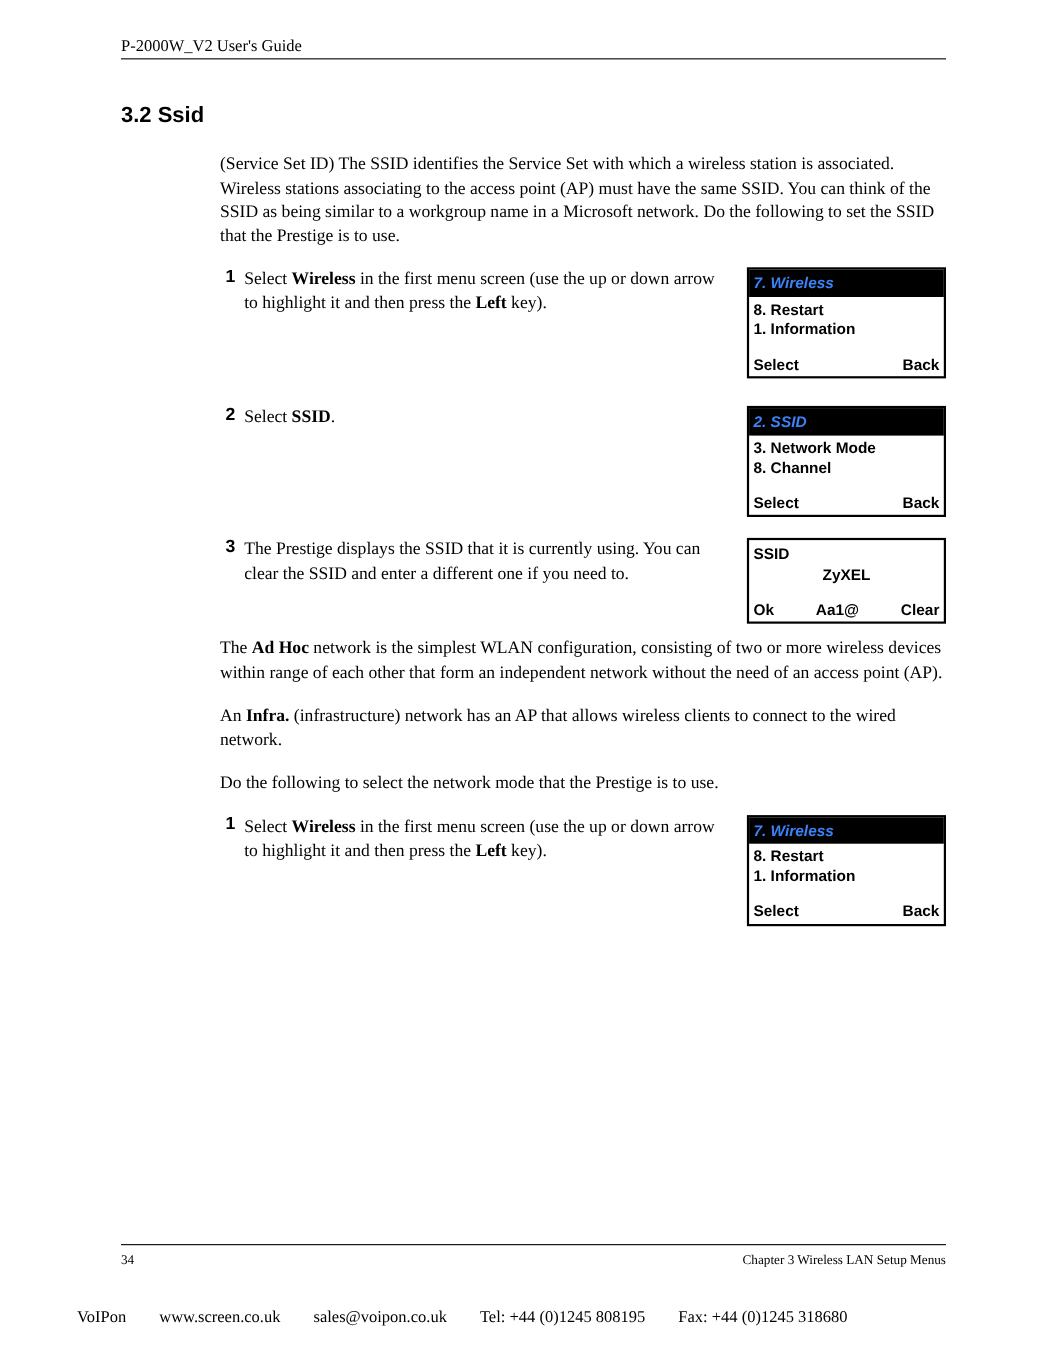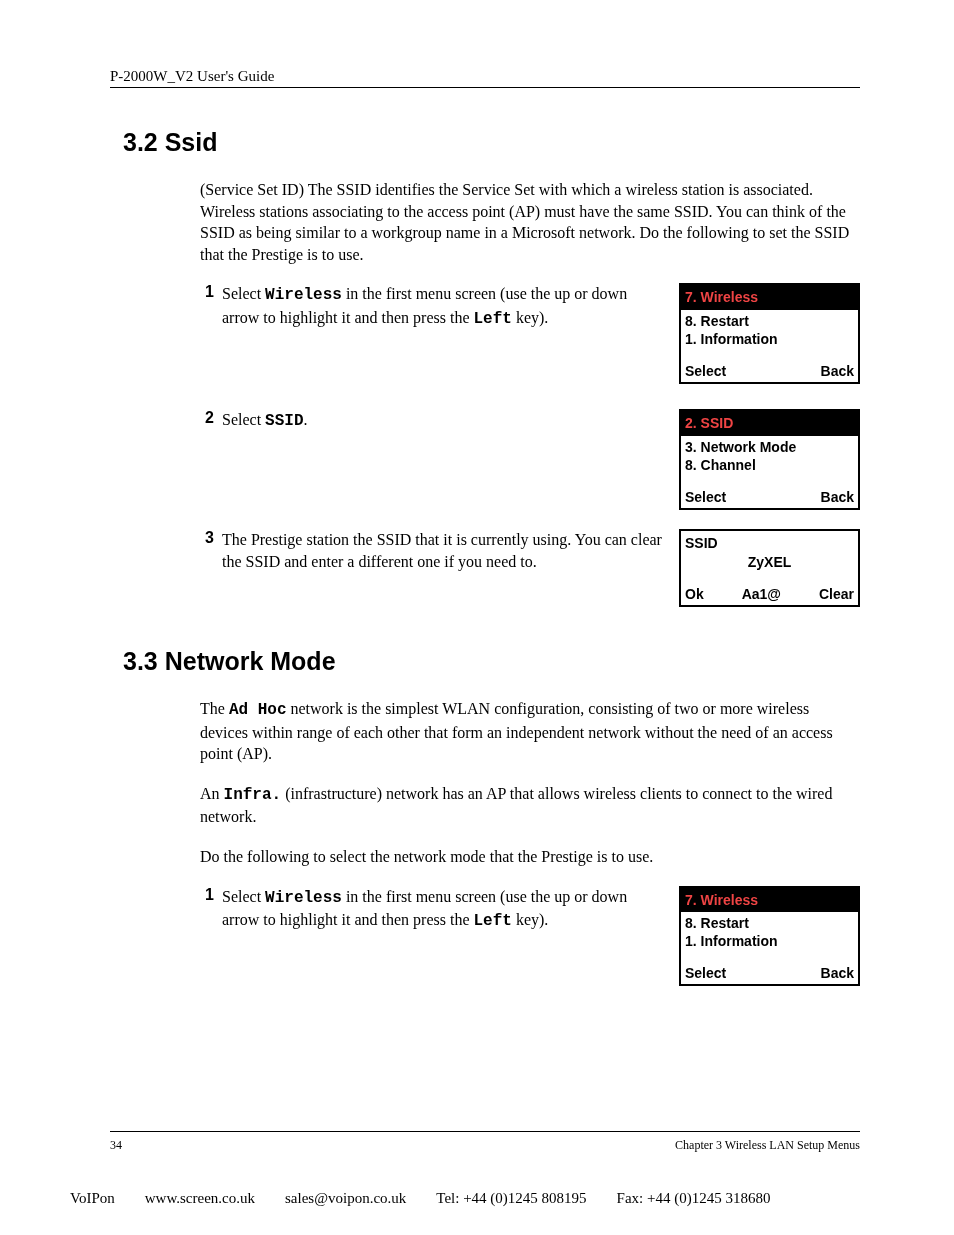--- a/index.html
+++ b/index.html
@@ -8,33 +8,33 @@
     font-family: "Times New Roman", Times, serif;
     font-size: 16px;
     color: #000;
     background: #fff;
   }
   .page {
     width: 954px;
     height: 1235px;
     position: relative;
     box-sizing: border-box;
-    padding: 68px 94px 0 110px;
+    padding: 34px 94px 0 110px;
   }
   .running-head {
     font-size: 15px;
     padding-bottom: 2px;
     border-bottom: 1.5px solid #000;
     margin-bottom: 40px;
   }
   h2.section {
     font-family: Arial, Helvetica, sans-serif;
     font-weight: bold;
-    font-size: 25px;
-    margin: 0 0 22px 13px;
+    font-size: 20px;
+    margin: 0 0 22px 0;
   }
   .body-text {
     margin: 0 0 18px 90px;
     line-height: 1.35;
   }
   .steps-area {
     margin-left: 90px;
     position: relative;
   }
   .step-row {
@@ -64,22 +64,23 @@
     border: 2.5px solid #000;
     font-family: Arial, Helvetica, sans-serif;
     font-weight: bold;
     font-size: 14px;
     line-height: 1.3;
     box-sizing: border-box;
     flex-shrink: 0;
   }
   .lcd-top {
     background: #000;
-    color: #ef4444;
+    color: #3b82f6;
     padding: 3px 4px 3px 4px;
+    font-style: italic;
   }
   .lcd-body {
     padding: 2px 4px 2px 4px;
   }
   .lcd-gap { height: 14px; }
   .lcd-row {
     display: flex;
     justify-content: space-between;
   }
   .lcd-row3 {
@@ -98,21 +99,21 @@
     font-size: 12px;
   }
   .bottom-line {
     position: absolute;
     left: 70px; right: 44px;
     bottom: 28px;
     font-size: 15px;
     display: flex;
     gap: 30px;
   }
-  b { font-weight: bold; font-family: Liberation Mono, monospace; }
+  b { font-weight: bold; }
 </style>
 </head>
 <body>
 
 <div class="page">
 
   <div class="running-head">P-2000W_V2 User's Guide</div>
 
   <h2 class="section">3.2  Ssid</h2>
 
@@ -158,39 +159,38 @@
             <span>Select</span>
             <span>Back</span>
           </div>
         </div>
       </div>
     </div>
 
     <div class="step-row" style="margin-top:-4px;">
       <div class="step-col-text">
         <div class="step-num">3</div>
-        <div class="step-text">The Prestige station the SSID that it is currently using. You can clear the SSID and enter a different one if you need to.</div>
+        <div class="step-text">The Prestige displays the SSID that it is currently using. You can clear the SSID and enter a different one if you need to.</div>
       </div>
       <div class="lcd">
         <div class="lcd-body" style="padding-top:3px;">
           <div>SSID</div>
           <div class="lcd-center">ZyXEL</div>
           <div class="lcd-gap"></div>
           <div class="lcd-row3">
             <span>Ok</span>
             <span>Aa1@</span>
             <span>Clear</span>
           </div>
         </div>
       </div>
     </div>
 
   </div>
 
-  <h2 class="section" style="margin-top:40px;">3.3  Network Mode</h2>
 
   <p class="body-text">
     <span>The </span><b>Ad Hoc</b><span> network is the simplest WLAN configuration, consisting of two or more wireless devices within range of each other that form an independent network without the need of an access point (AP).</span>
   </p>
 
   <p class="body-text">
     <span>An </span><b>Infra.</b><span> (infrastructure) network has an AP that allows wireless clients to connect to the wired network.</span>
   </p>
 
   <p class="body-text">Do the following to select the network mode that the Prestige is to use.</p>

